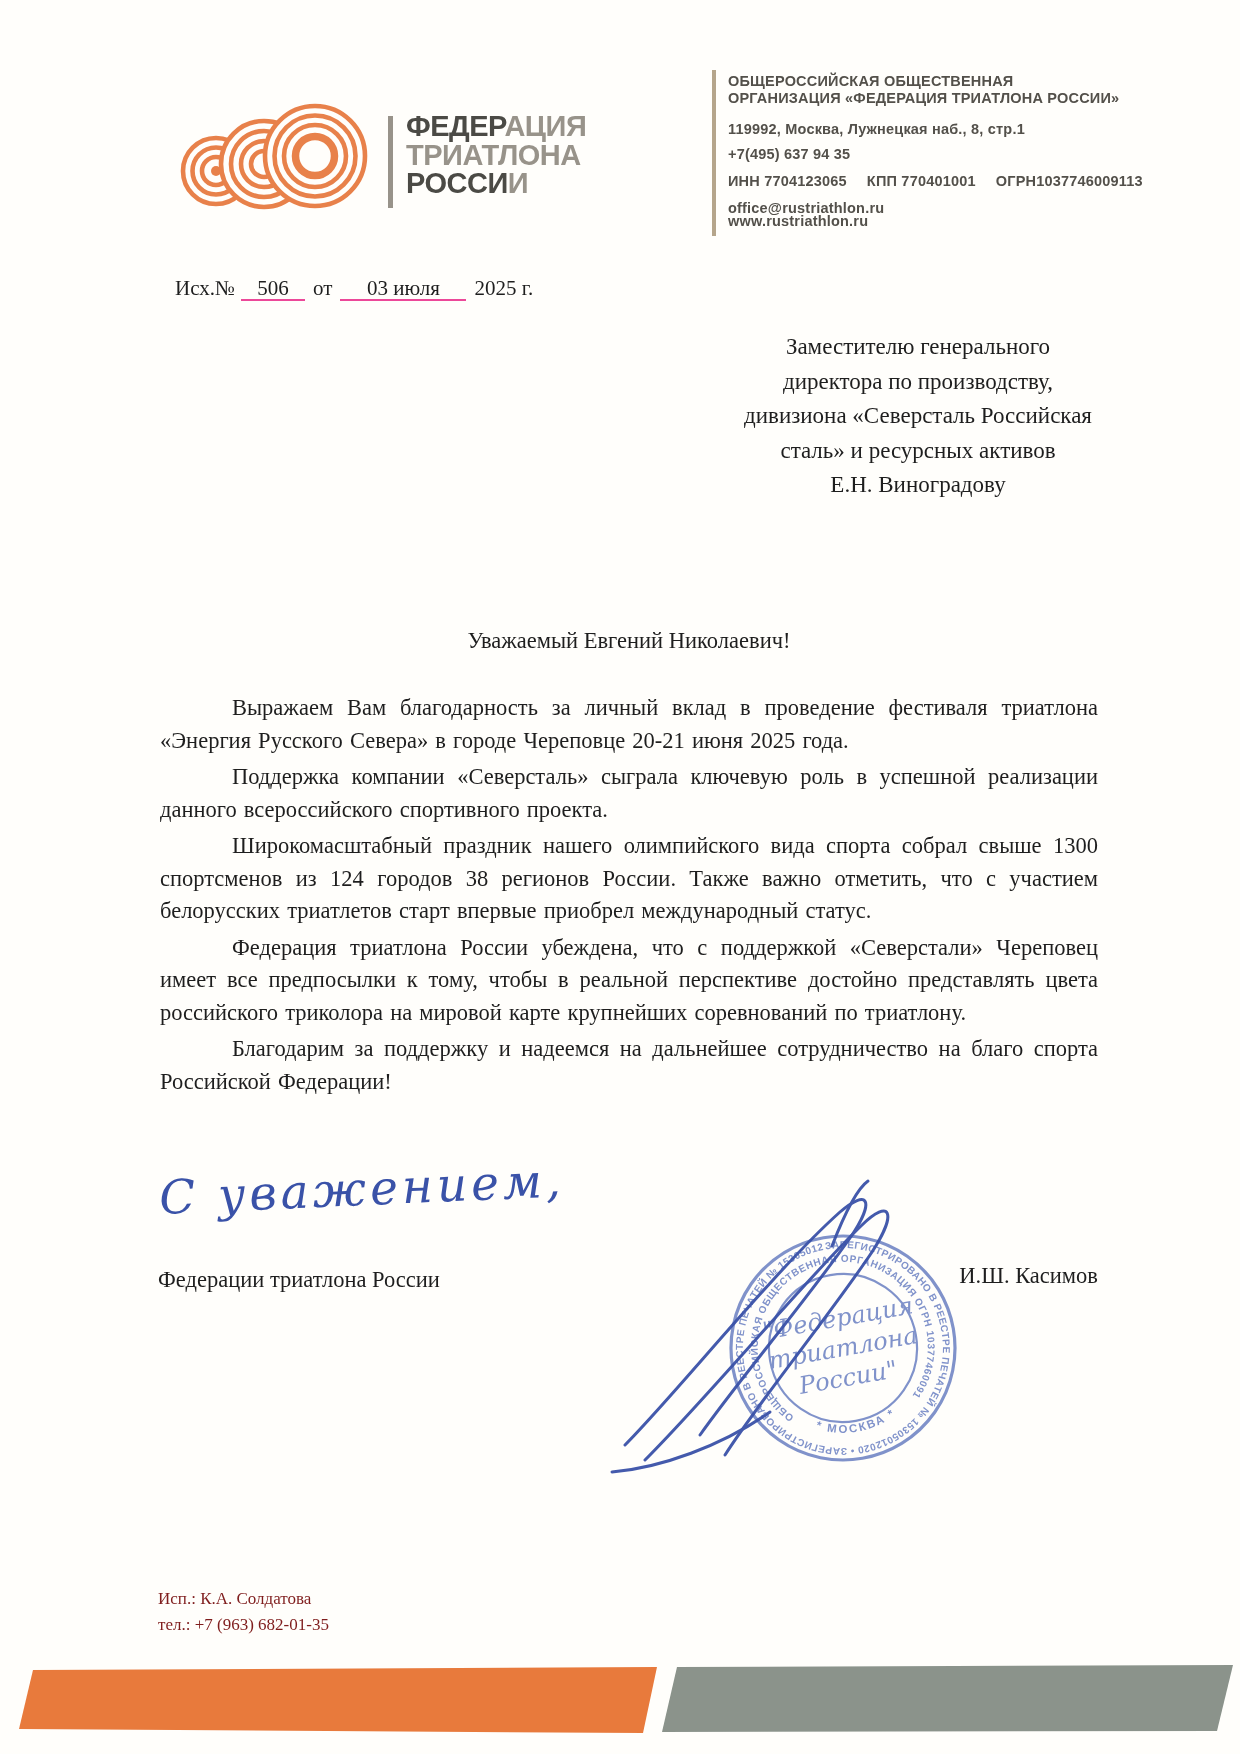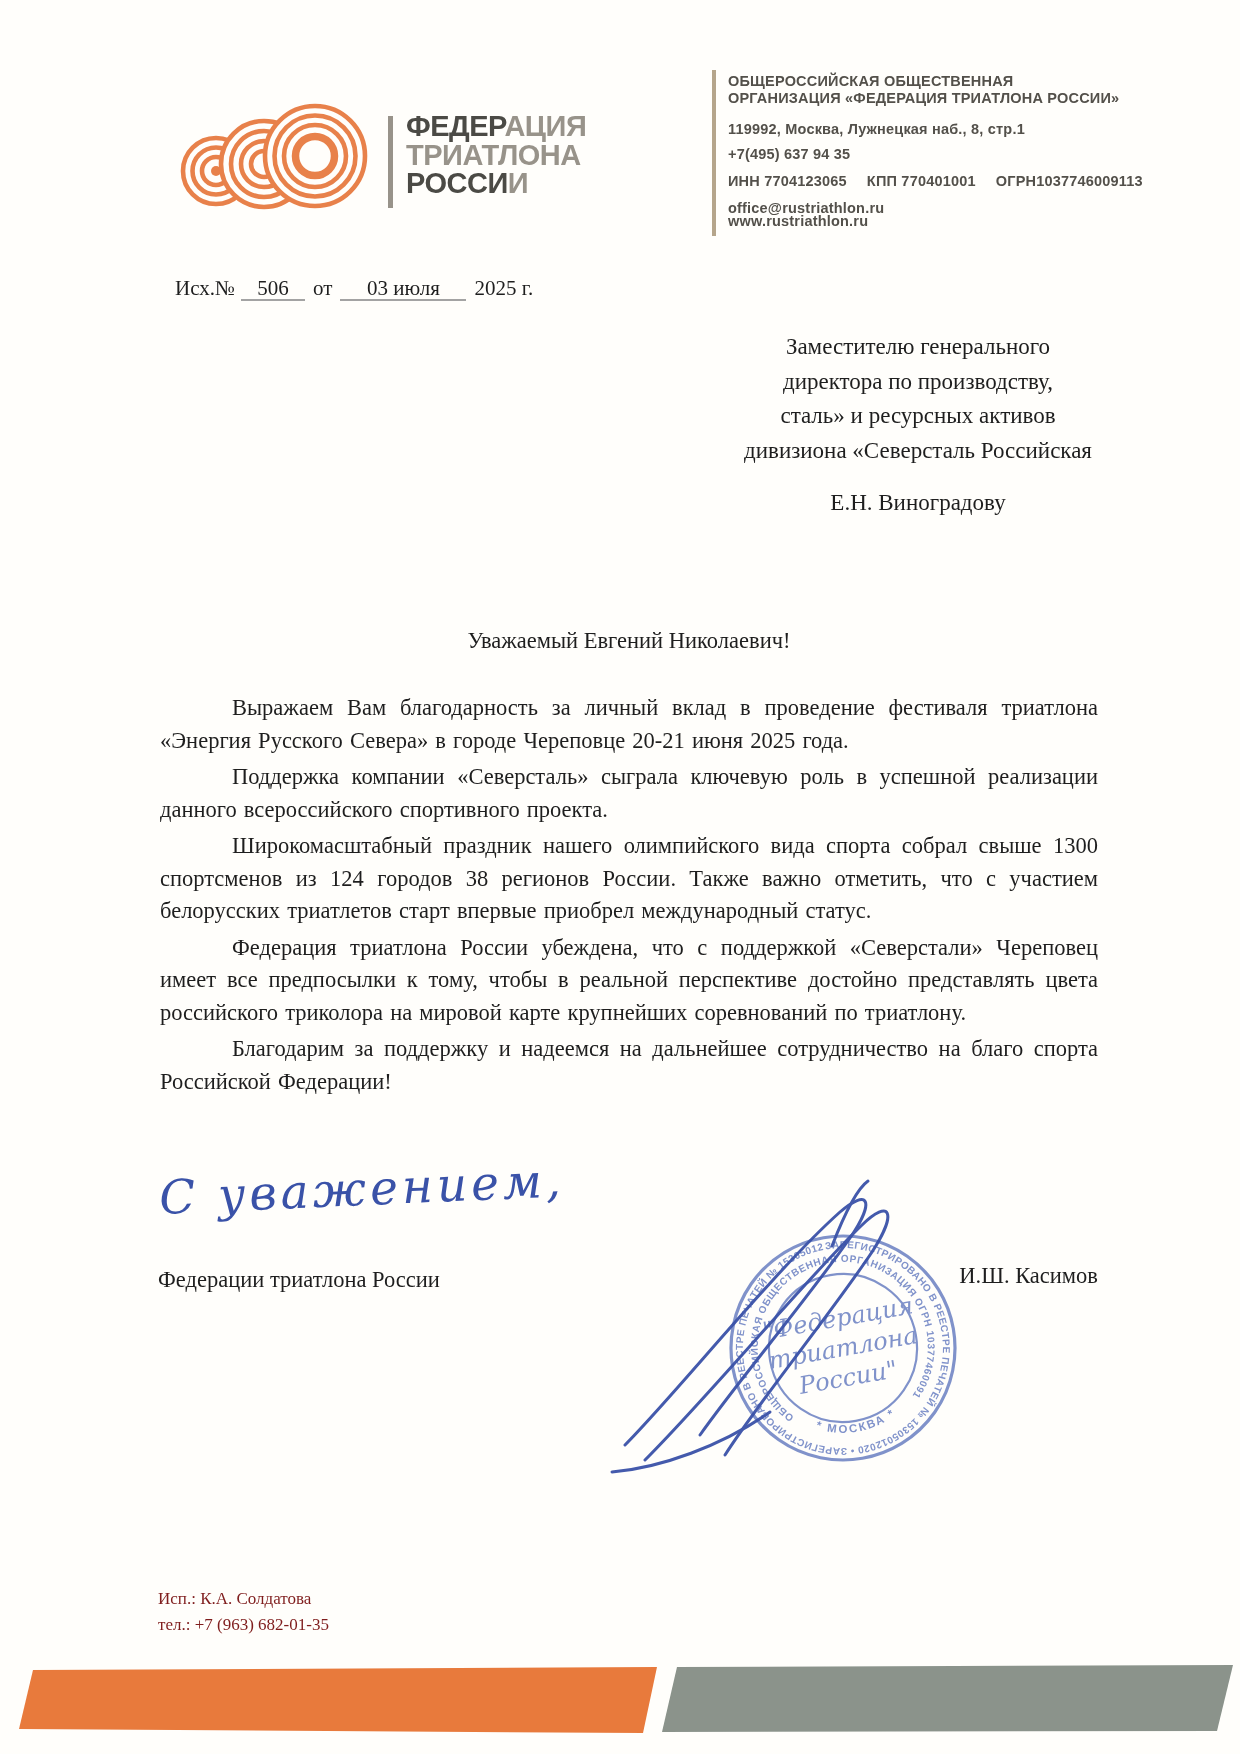--- a/index.html
+++ b/index.html
@@ -39,28 +39,28 @@
   .org-phone { top:73px; }
   .org-req { top:100px; }
   .org-req span { margin-right:20px; }
   .org-email { top:127px; }
   .org-web { top:140px; }
 
   
   .ref-line { left:175px; top:276px; font-size:21px; white-space:nowrap; }
   .ref-line .blank {
     display:inline-block; text-align:center;
-    border-bottom:2px solid #a3a3a3; line-height:22px;
+    border-bottom:2px solid #ec4899; line-height:22px;
   }
   .blank-number { width:64px; margin:0 8px 0 6px; }
   .blank-date { width:126px; margin:0 8px 0 8px; }
 
   
   .addressee { left:718px; top:330px; width:400px; font-size:23px; line-height:34.5px;text-align:center; }
-  .addressee .name { margin-top:18px; }
+  .addressee .name { margin-top:0; }
 
   
   .salutation { left:160px; top:628px; width:938px; text-align:center; font-size:22.5px; }
   .body-text {
     left:160px; top:692px; width:938px;
     font-size:22.5px; line-height:32.5px;
     text-align:justify; word-spacing:1.5px;
   }
   .body-text p { text-indent:72px; margin-bottom:4px; }
 
@@ -135,22 +135,22 @@
     <div class="org-web">www.rustriathlon.ru</div>
   </div>
 
   <div class="abs ref-line">
     <span>Исх.№</span><span class="blank blank-number"><span>506</span></span><span>от</span><span class="blank blank-date"><span>03 июля</span></span><span>2025 г.</span>
   </div>
 
   <div class="abs addressee">
     <div>Заместителю генерального</div>
     <div>директора по производству,</div>
+    <div>дивизиона «Северсталь Российская</div>
     <div>сталь» и ресурсных активов</div>
-    <div>дивизиона «Северсталь Российская</div>
     <div class="name">Е.Н. Виноградову</div>
   </div>
 
   <div class="abs salutation">Уважаемый Евгений Николаевич!</div>
 
   <div class="abs body-text">
     <p>Выражаем Вам благодарность за личный вклад в проведение фестиваля триатлона «Энергия Русского Севера» в городе Череповце 20-21 июня 2025 года.</p>
     <p>Поддержка компании «Северсталь» сыграла ключевую роль в успешной реализации данного всероссийского спортивного проекта.</p>
     <p>Широкомасштабный праздник нашего олимпийского вида спорта собрал свыше 1300 спортсменов из 124 городов 38 регионов России. Также важно отметить, что с участием белорусских триатлетов старт впервые приобрел международный статус.</p>
     <p>Федерация триатлона России убеждена, что с поддержкой «Северстали» Череповец имеет все предпосылки к тому, чтобы в реальной перспективе достойно представлять цвета российского триколора на мировой карте крупнейших соревнований по триатлону.</p>

